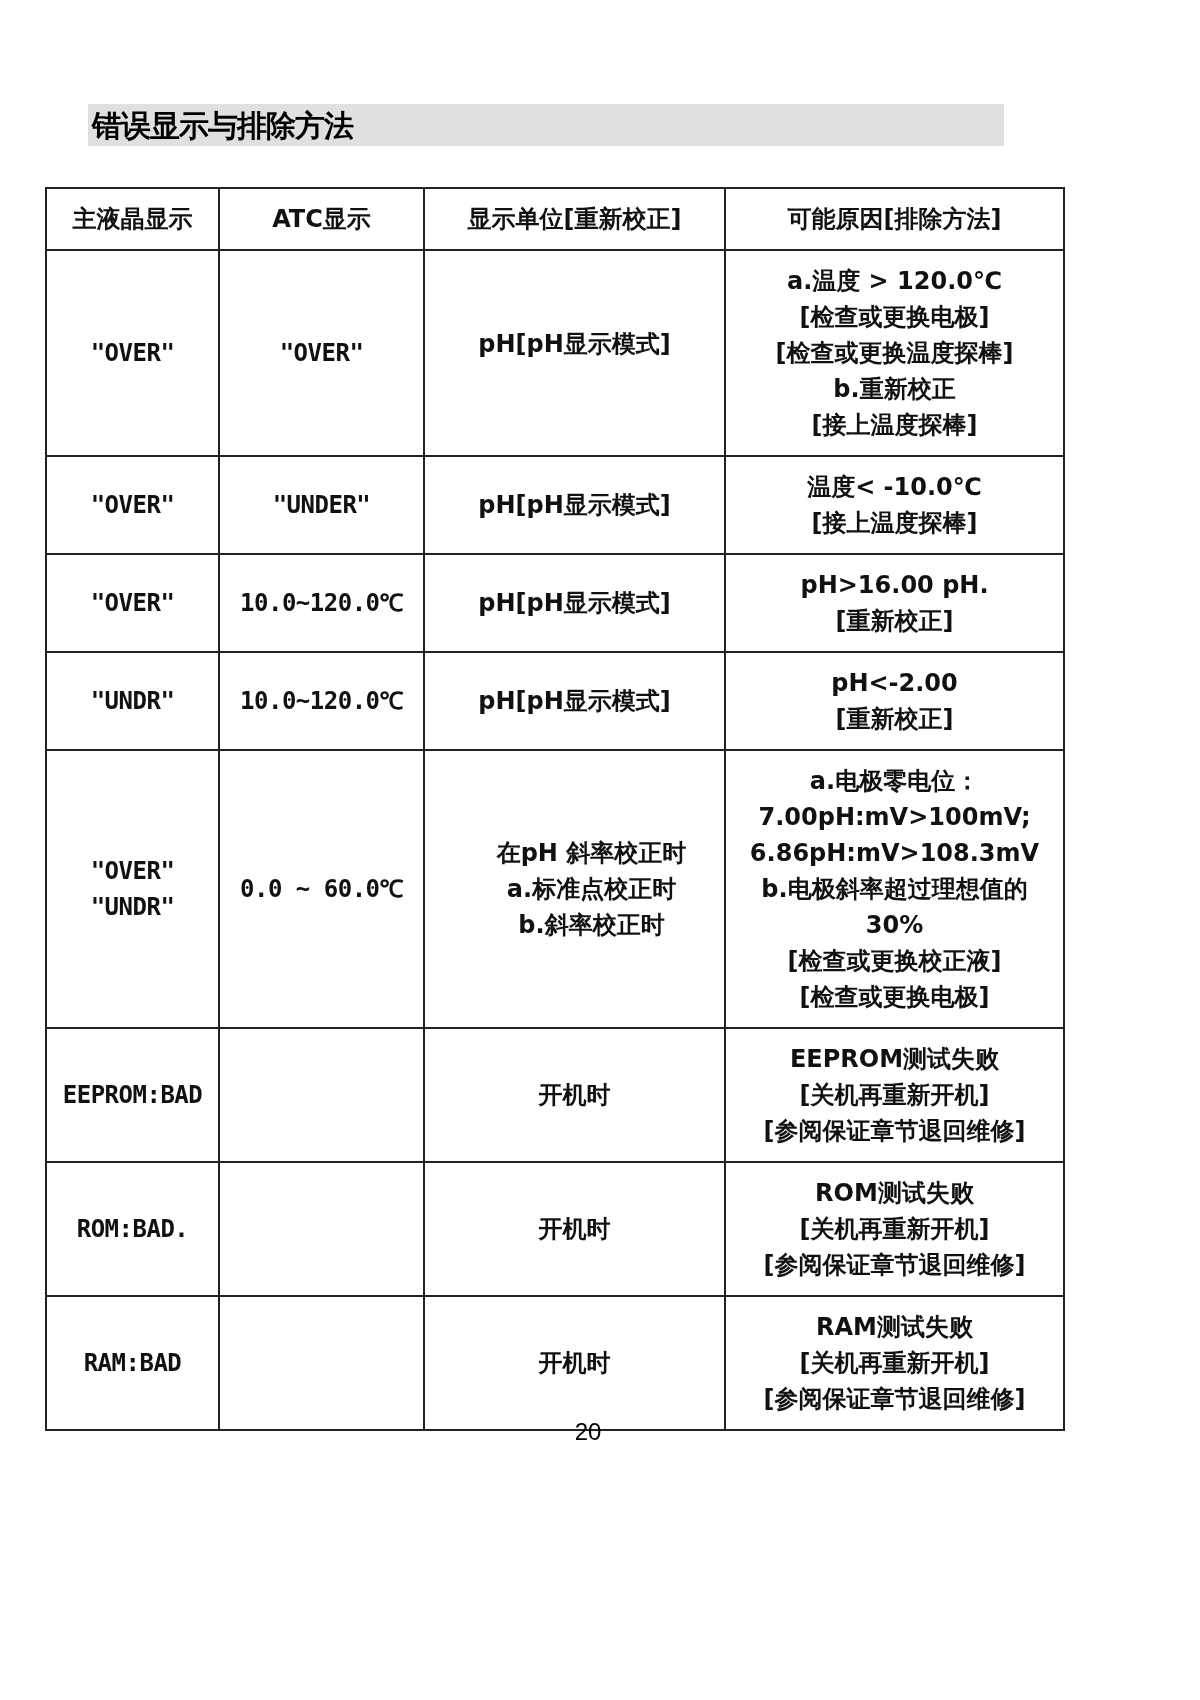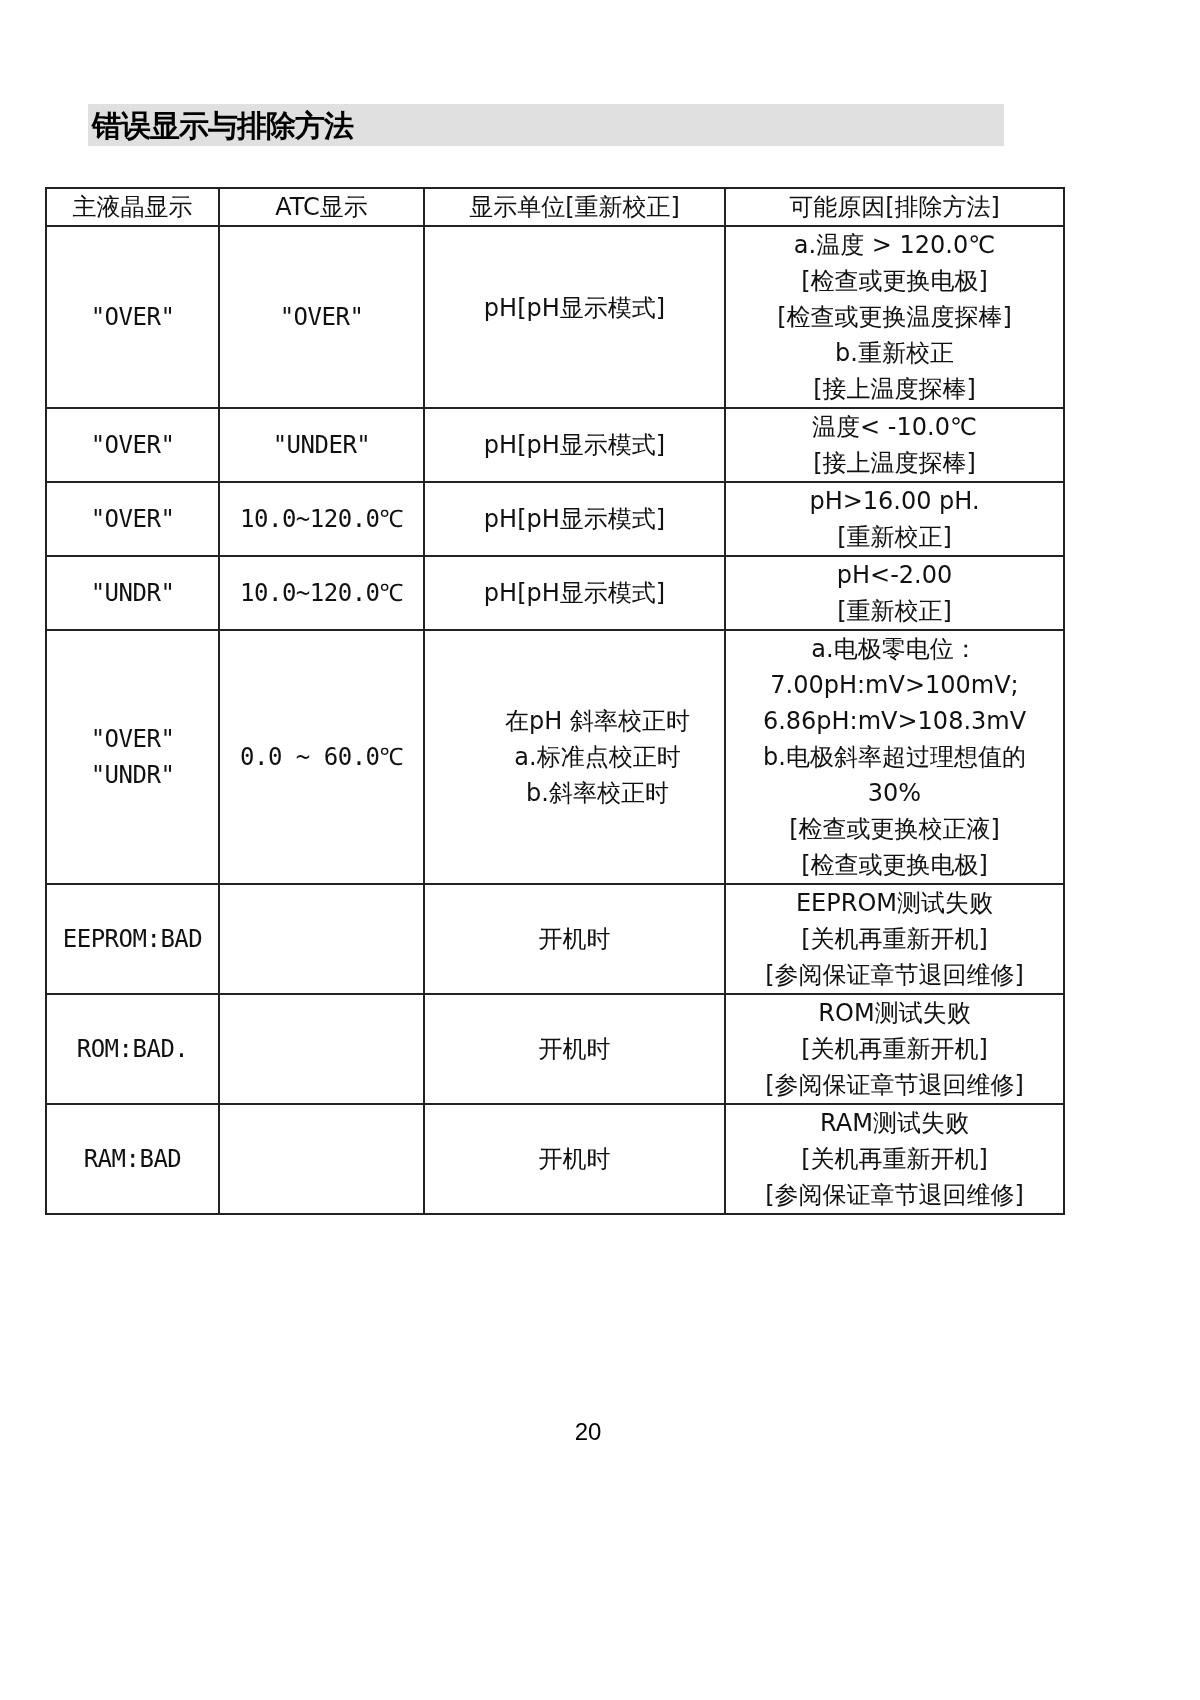--- a/index.html
+++ b/index.html
@@ -37,22 +37,22 @@
     table.err-table {
       position: absolute;
       left: 45px;
       top: 187px;
       border-collapse: collapse;
       table-layout: fixed;
       width: 1018px;
     }
     table.err-table td, table.err-table th {
       border: 2px solid #222222;
-      padding: 0;
-      font-weight: normal;
+      padding: 12px;
+      font-weight: bold;
       font-size: 24px;
       line-height: 36px;
       vertical-align: middle;
     }
     th {
       text-align: center;
       height: 35px;
     }
     col.c1 { width: 173px; }
     col.c2 { width: 205px; }

